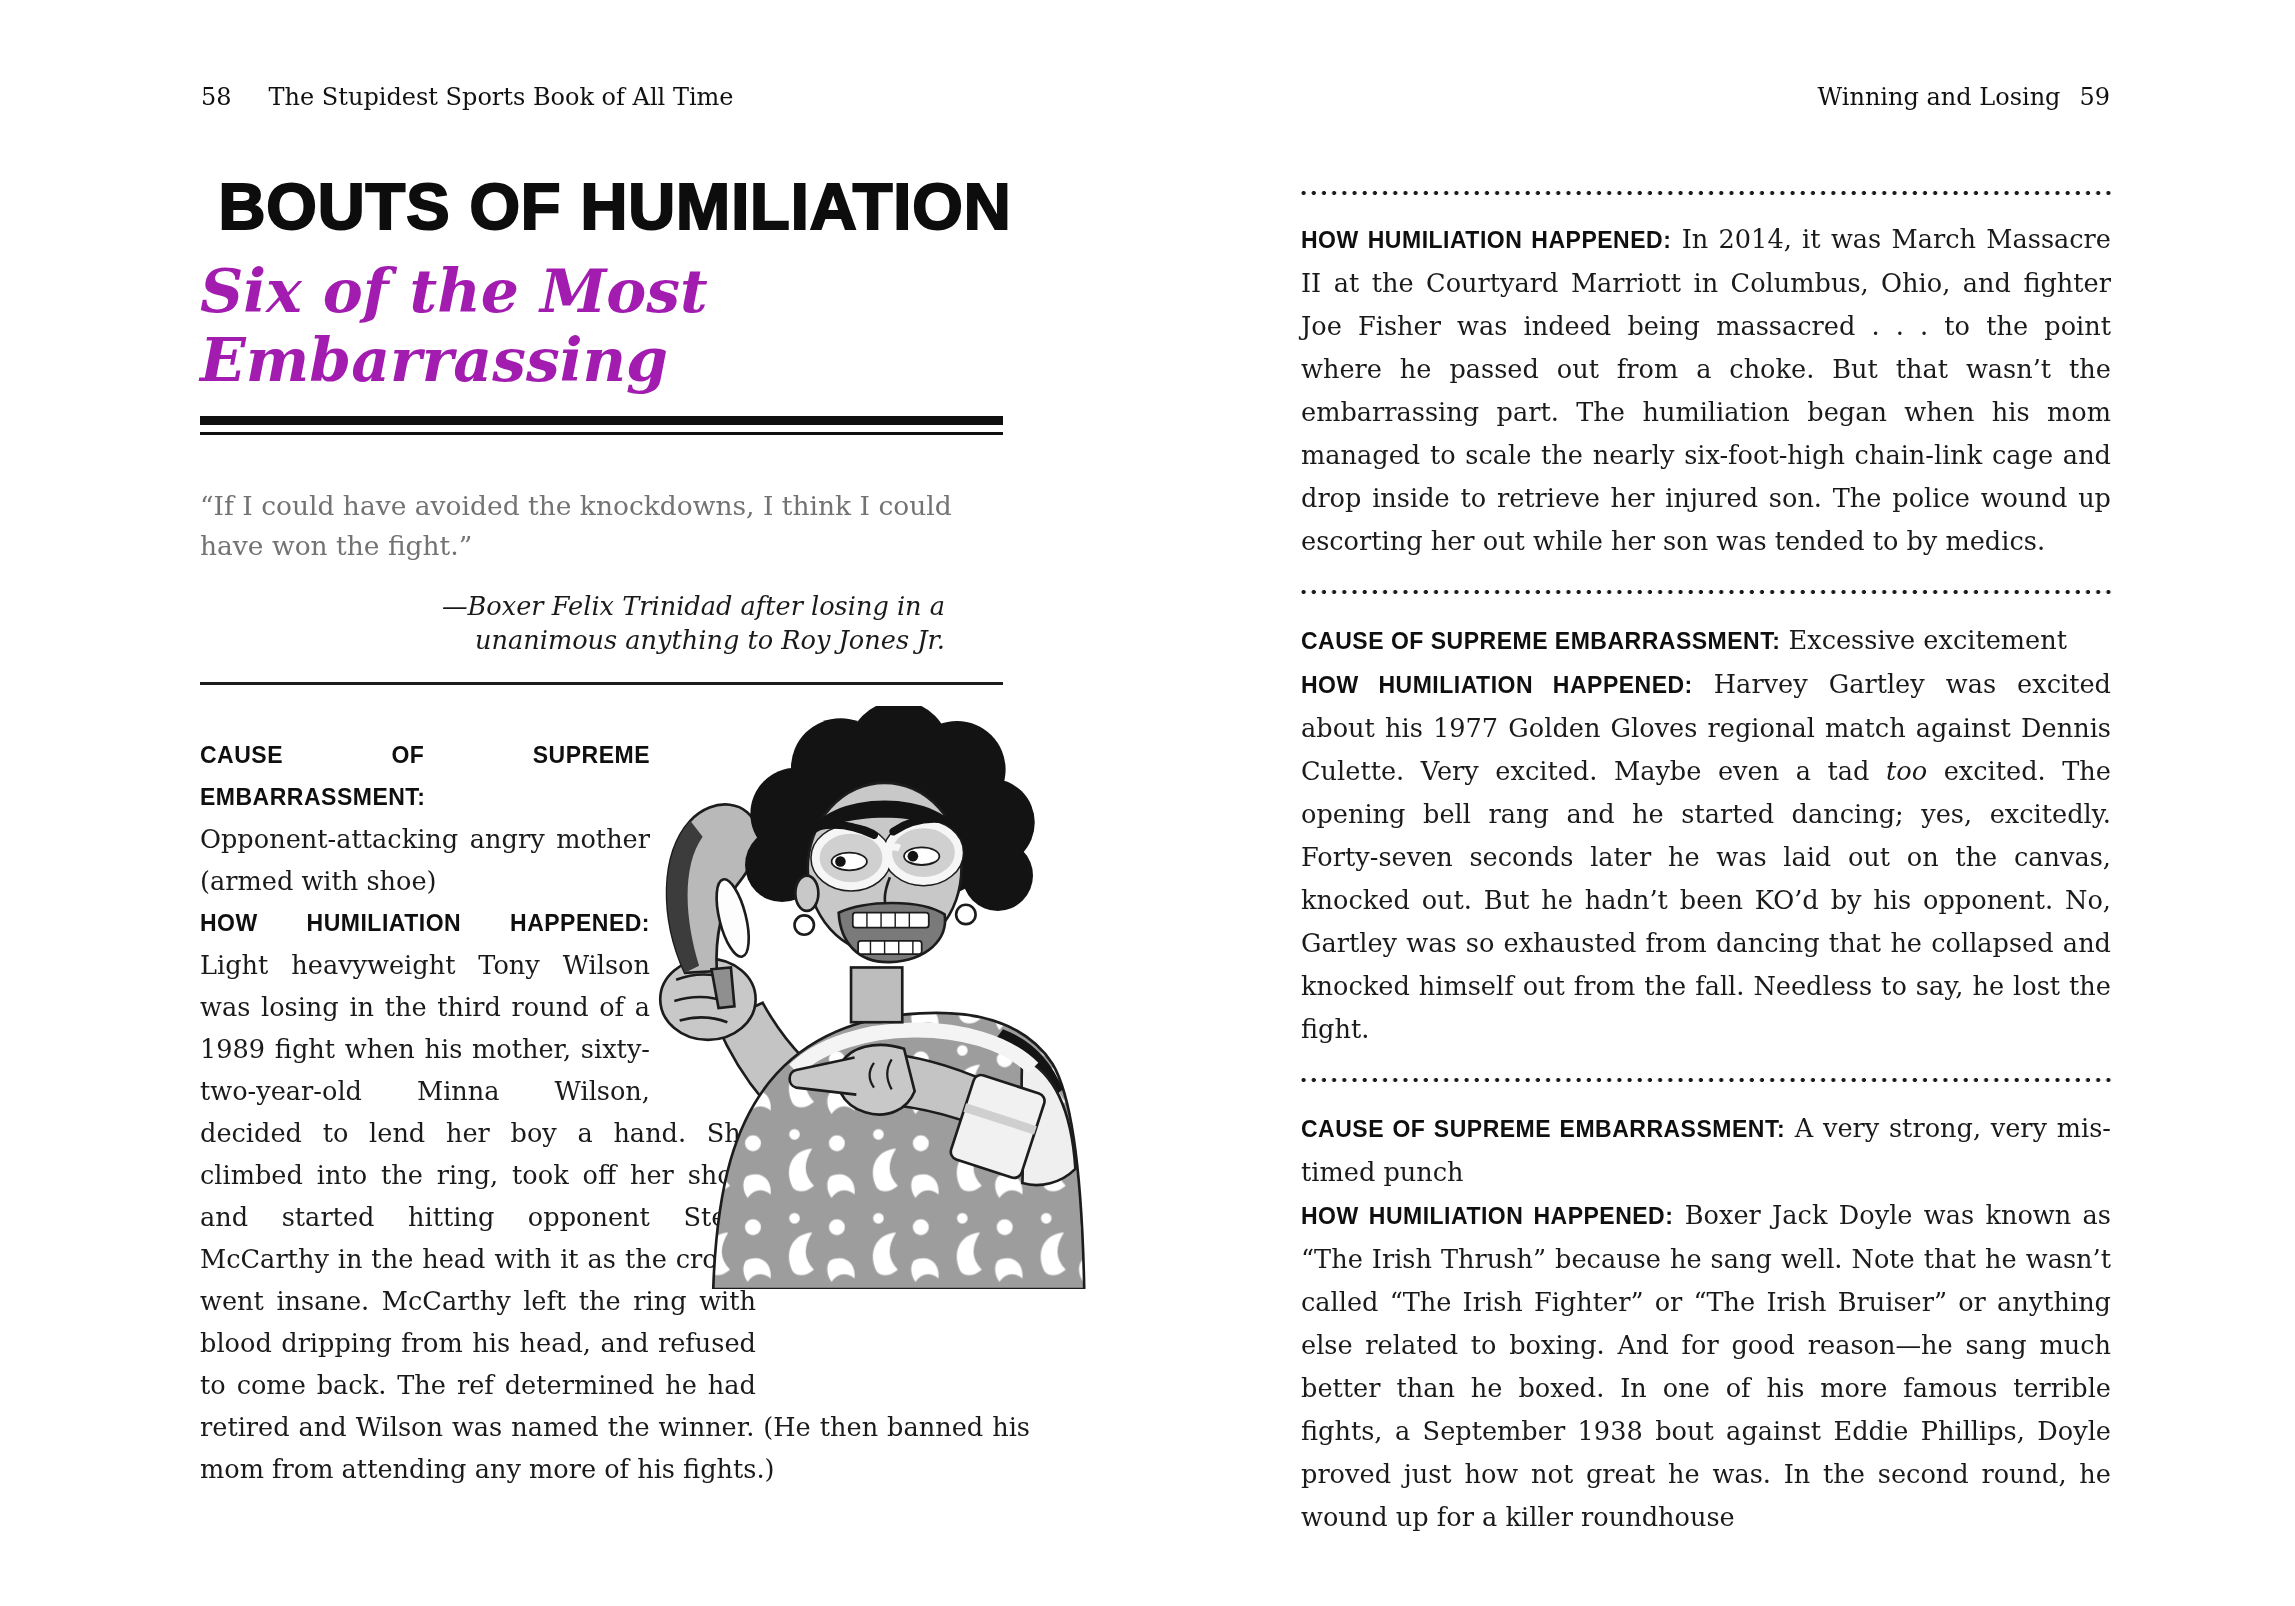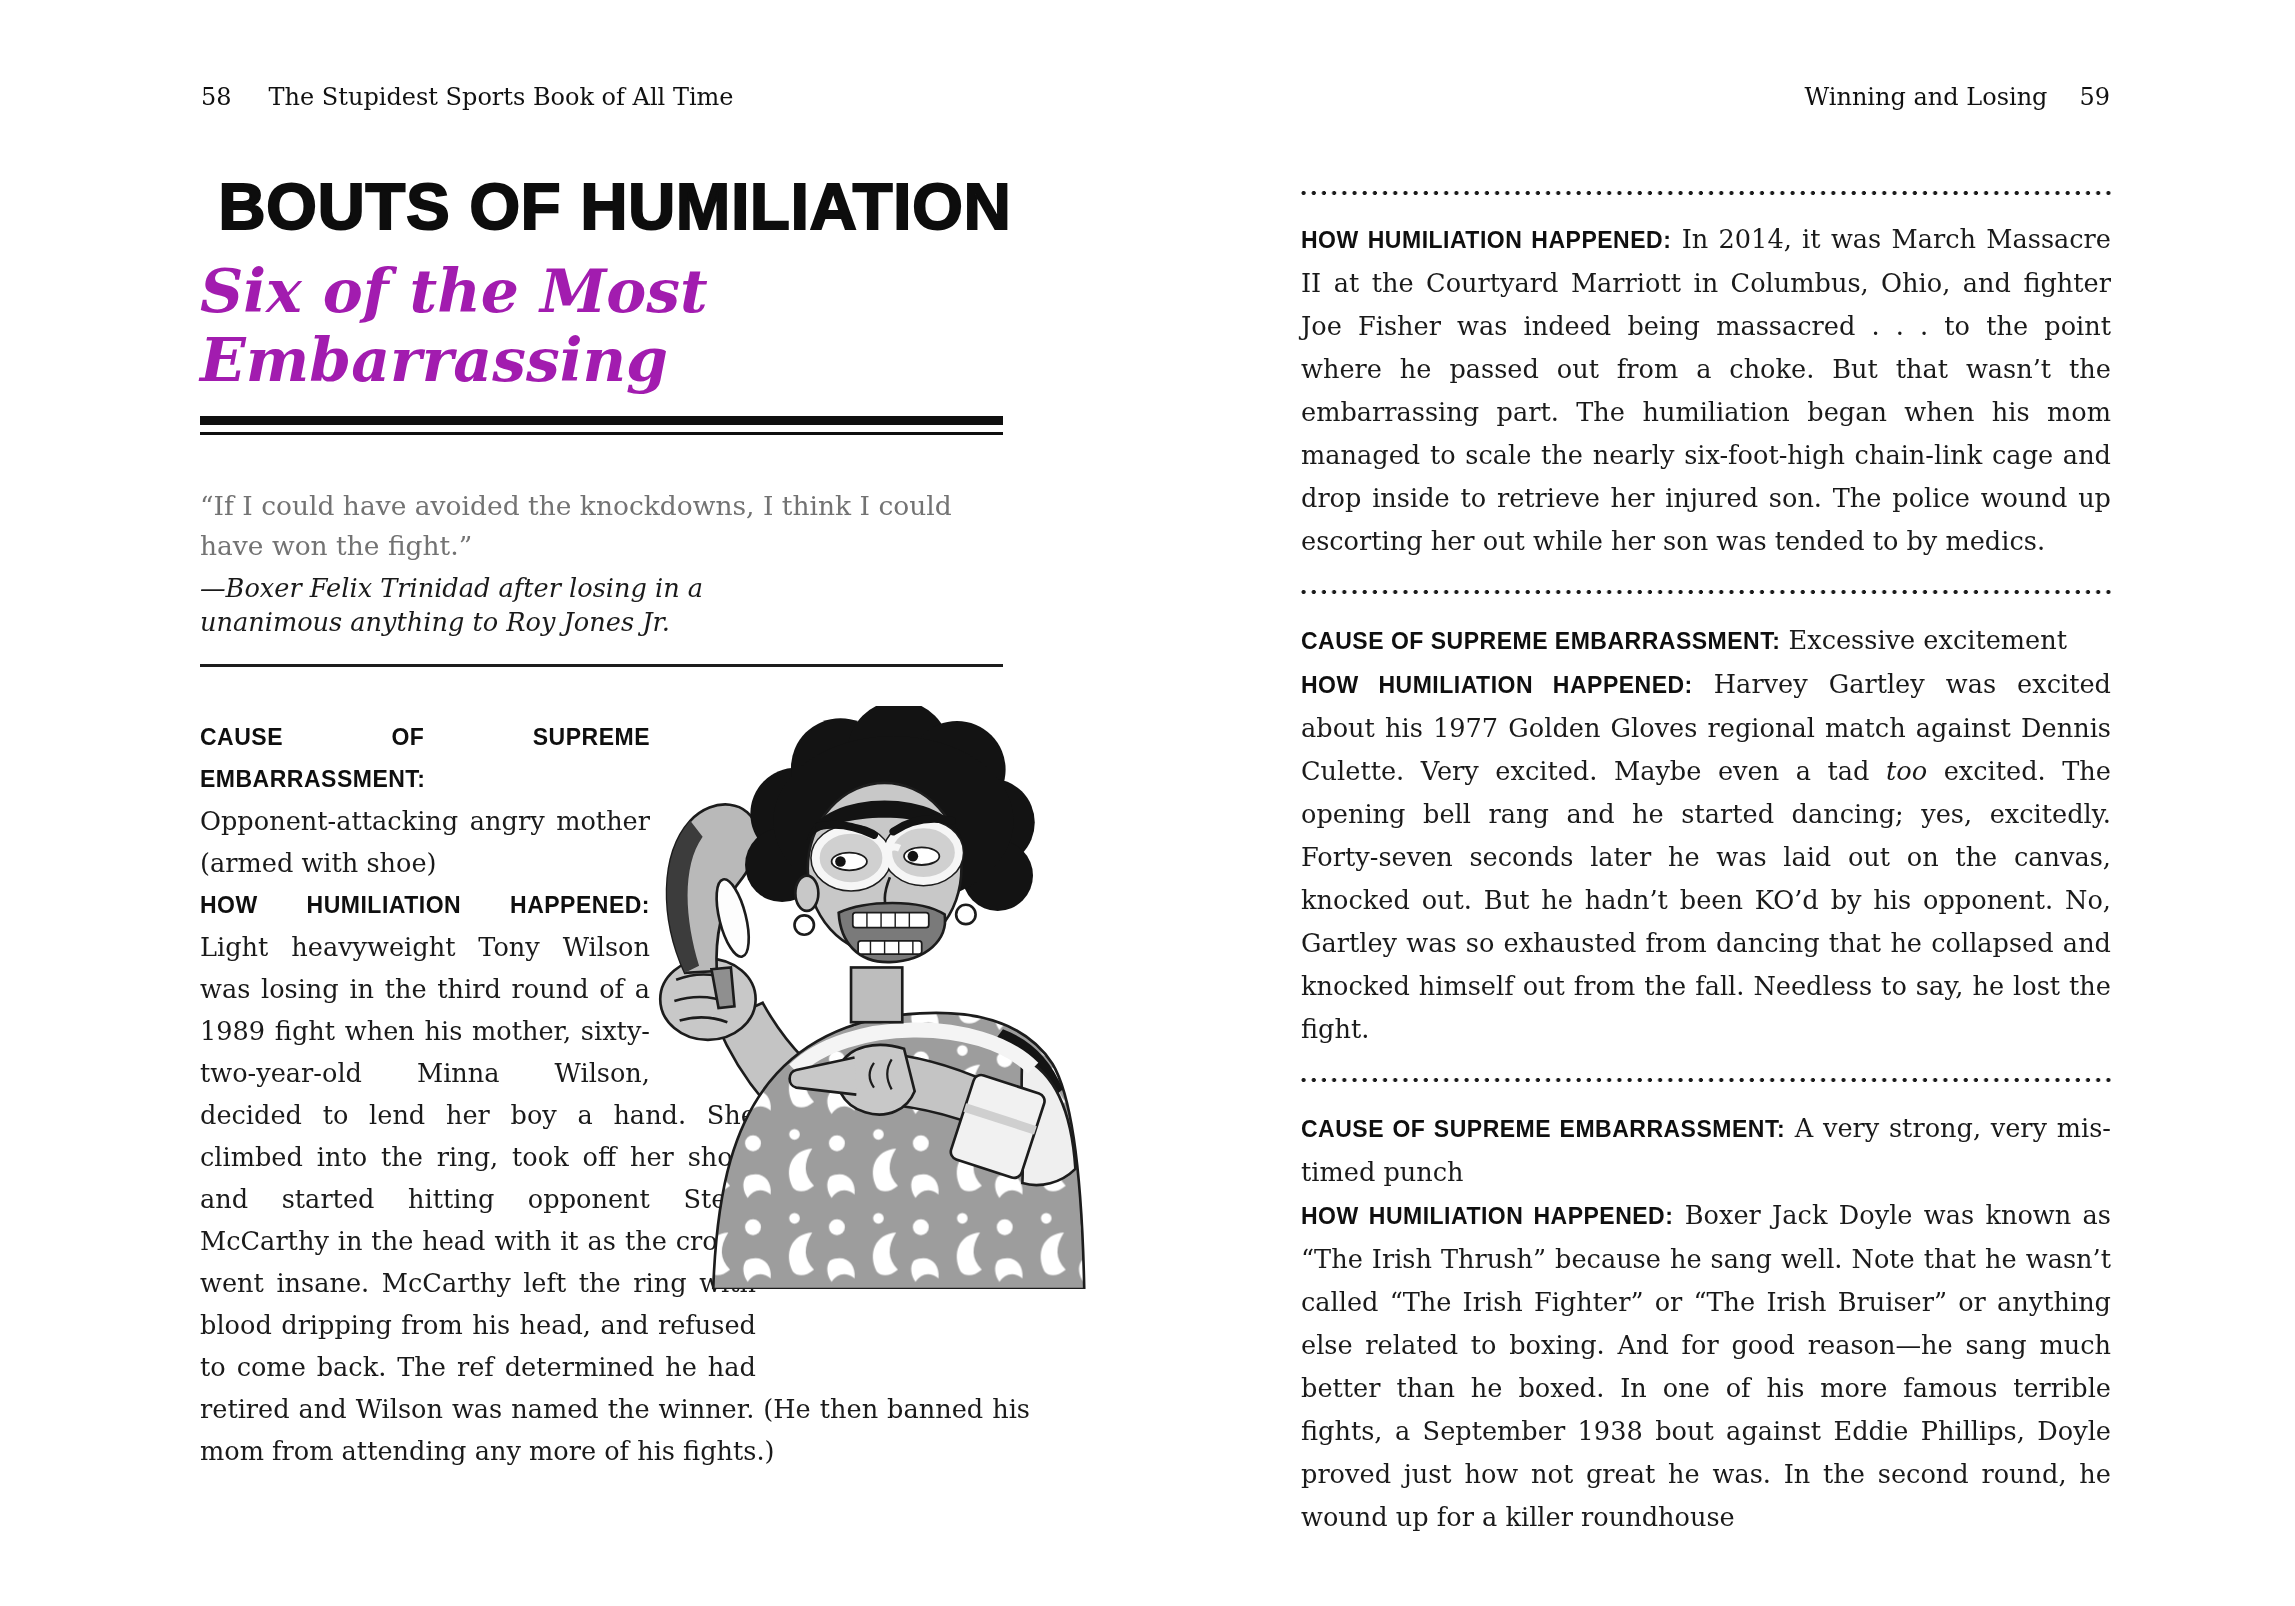--- a/index.html
+++ b/index.html
@@ -2,40 +2,40 @@
 <html style="font-size:14px"><head>
 <meta charset="utf-8">
 <style>
   html,body{margin:0;padding:0;}
   body{
     width:2295px;height:1607px;position:relative;background:#ffffff;
     font-family:"DejaVu Serif",serif;color:#161616;overflow:hidden;
   }
   .runhead{position:absolute;top:83px;font-size:24px;display:flex;align-items:flex-end;color:#111;}
   .runhead-left{left:201px;gap:37px;}
-  .runhead-right{right:185px;gap:32px;}
+  .runhead-right{right:185px;gap:19px;}
 
   
   .leftcol{position:absolute;left:200px;top:157px;width:830px;}
   .chapter-title{
     font-family:"Liberation Sans",sans-serif;font-weight:bold;font-size:65px;
     letter-spacing:0.9px;text-align:center;color:#0d0d0d;-webkit-text-stroke:2.1px #0d0d0d;
     margin-top:12.4px;
   }
   .subtitle{
     margin-top:12.4px;text-align:left;font-style:italic;font-weight:bold;
     font-size:60px;line-height:69px;color:#a21caf;
   }
   .rules{margin-top:21px;width:803px;}
   .rule-thick{height:9.7px;background:#0f0f0f;}
   .rule-thin{height:3.5px;background:#0f0f0f;margin-top:6.2px;}
   .pull-quote{margin-top:51px;font-size:26.5px;line-height:40px;width:817px;color:#737373;}
   .quote-attr{
-    margin-top:5px;font-style:italic;font-size:25.6px;line-height:34px;
-    text-align:left;padding-right:85px;color:#1a1a1a;
+    margin-top:23px;font-style:italic;font-size:25.6px;line-height:34px;
+    text-align:right;padding-right:85px;color:#1a1a1a;
   }
   .divider-thin{margin-top:25px;width:803px;height:2.6px;background:#1d1d1d;}
   .entry-left{
     margin-top:49px;font-size:25.6px;line-height:42px;text-align:justify;color:#1a1a1a;
   }
   .float-a{float:right;width:380px;height:337px;}
   .float-b{float:right;clear:right;width:274px;height:295px;}
   .lbl{
     font-family:"Liberation Sans",sans-serif;font-weight:bold;font-size:23px;
     letter-spacing:0.5px;color:#0f0f0f;white-space:nowrap;

